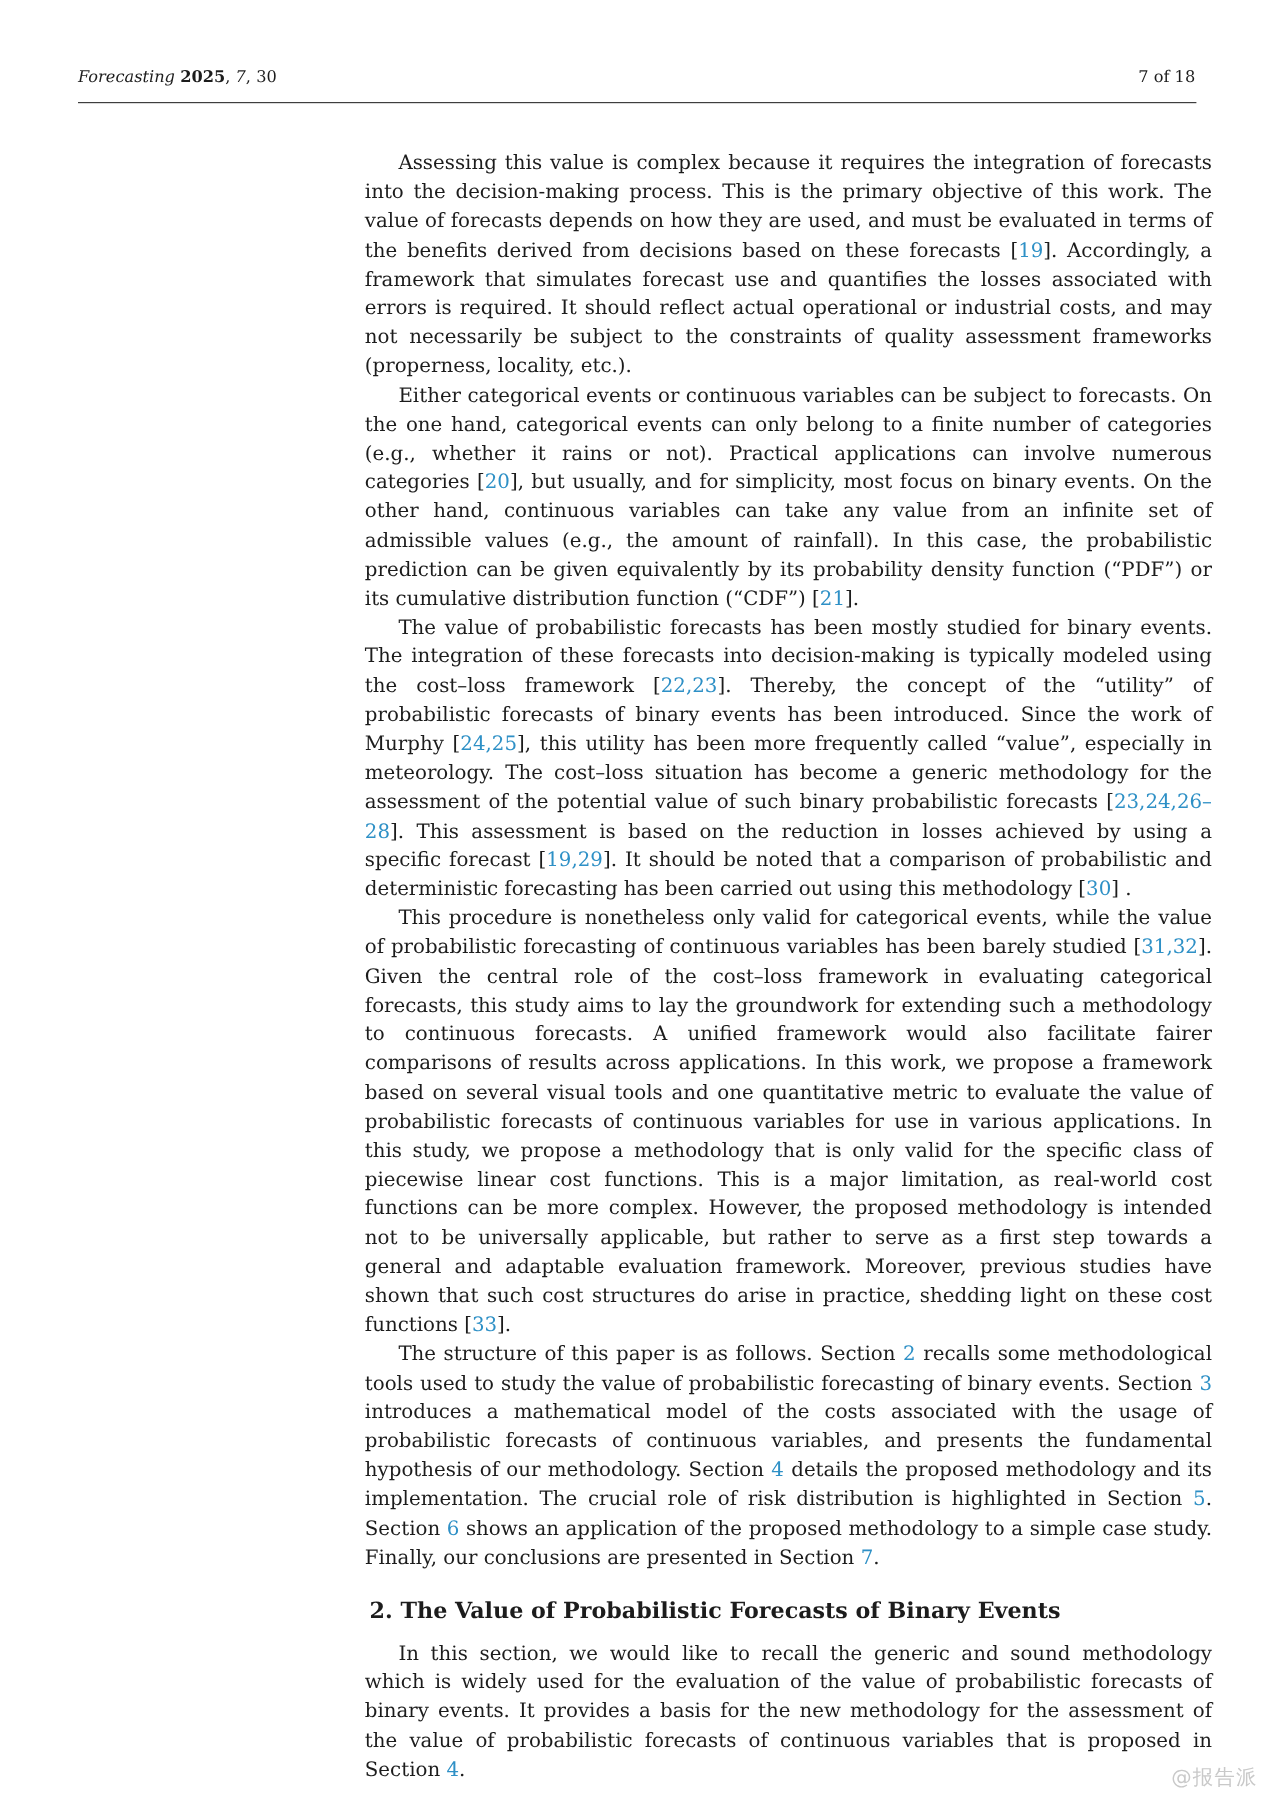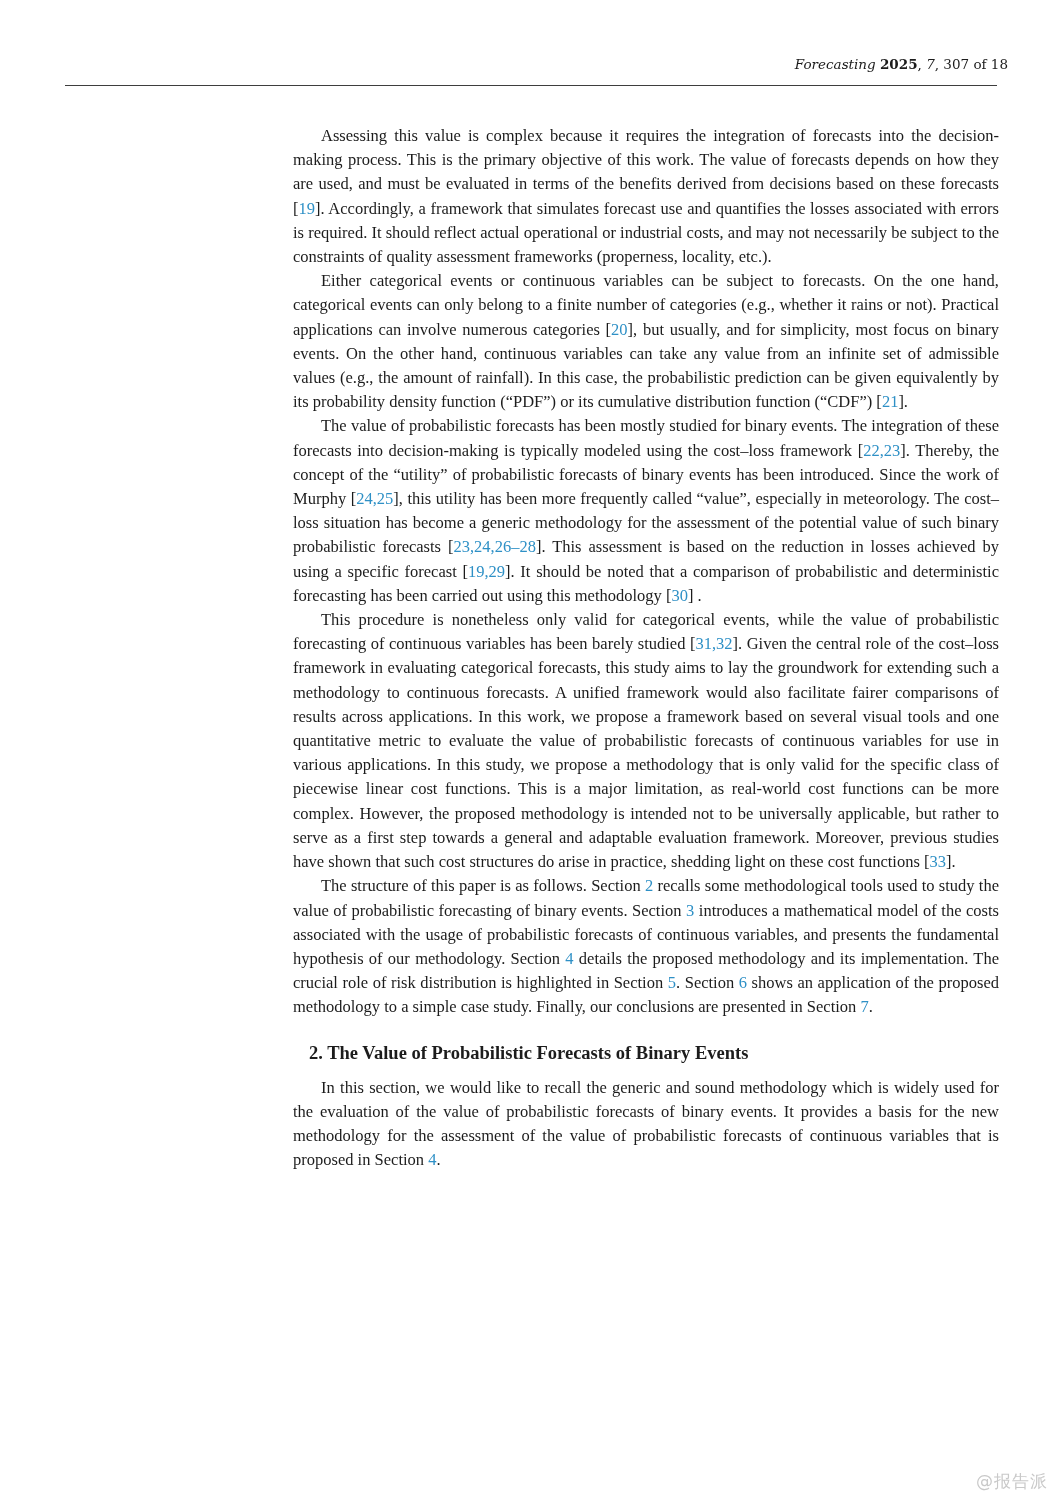--- a/index.html
+++ b/index.html
@@ -7,53 +7,52 @@
   body {
     width: 1061px; height: 1500px;
     background: #ffffff;
     position: relative;
     font-family: "DejaVu Serif", "Liberation Serif", serif;
     color: #1c1c1c;
     overflow: hidden;
   }
   .page-header {
     position: absolute;
-    left: 65px; right: 53px; top: 56px;
+    left: 65px; right: 65px; top: 56px;
     display: flex;
-    justify-content: flex-end;
+    justify-content: space-between;
     align-items: baseline;
     font-size: 13.5px;
     color: #1c1c1c;
   }
   .journal-cite .it { font-style: italic; }
   .journal-cite .bd { font-weight: bold; }
   .header-rule {
     position: absolute;
     left: 65px; right: 64px; top: 85px;
     border-top: 1.7px solid #3e3e3e;
     height: 0;
   }
   .article {
     position: absolute;
-    left: 293px; width: 706px; top: 124px;
+    left: 304px; width: 706px; top: 124px;
     font-size: 16.5px;
     line-height: 24.2px;
     text-align: justify;
     text-justify: inter-word;
-    font-family: Liberation Serif, serif;
   }
   .article p {
     margin: 0;
     text-indent: 28px;
   }
   .article h2 {
     font-size: 18.5px;
     line-height: 24px;
     font-weight: bold;
-    margin: 21px 0 11px 16px;
+    margin: 21px 0 11px 4px;
     text-align: left;
     text-indent: 0;
   }
   .cite {
     color: #2e90c6;
     cursor: pointer;
   }
   .watermark {
     position: absolute;
     right: 13px; bottom: 7px;

